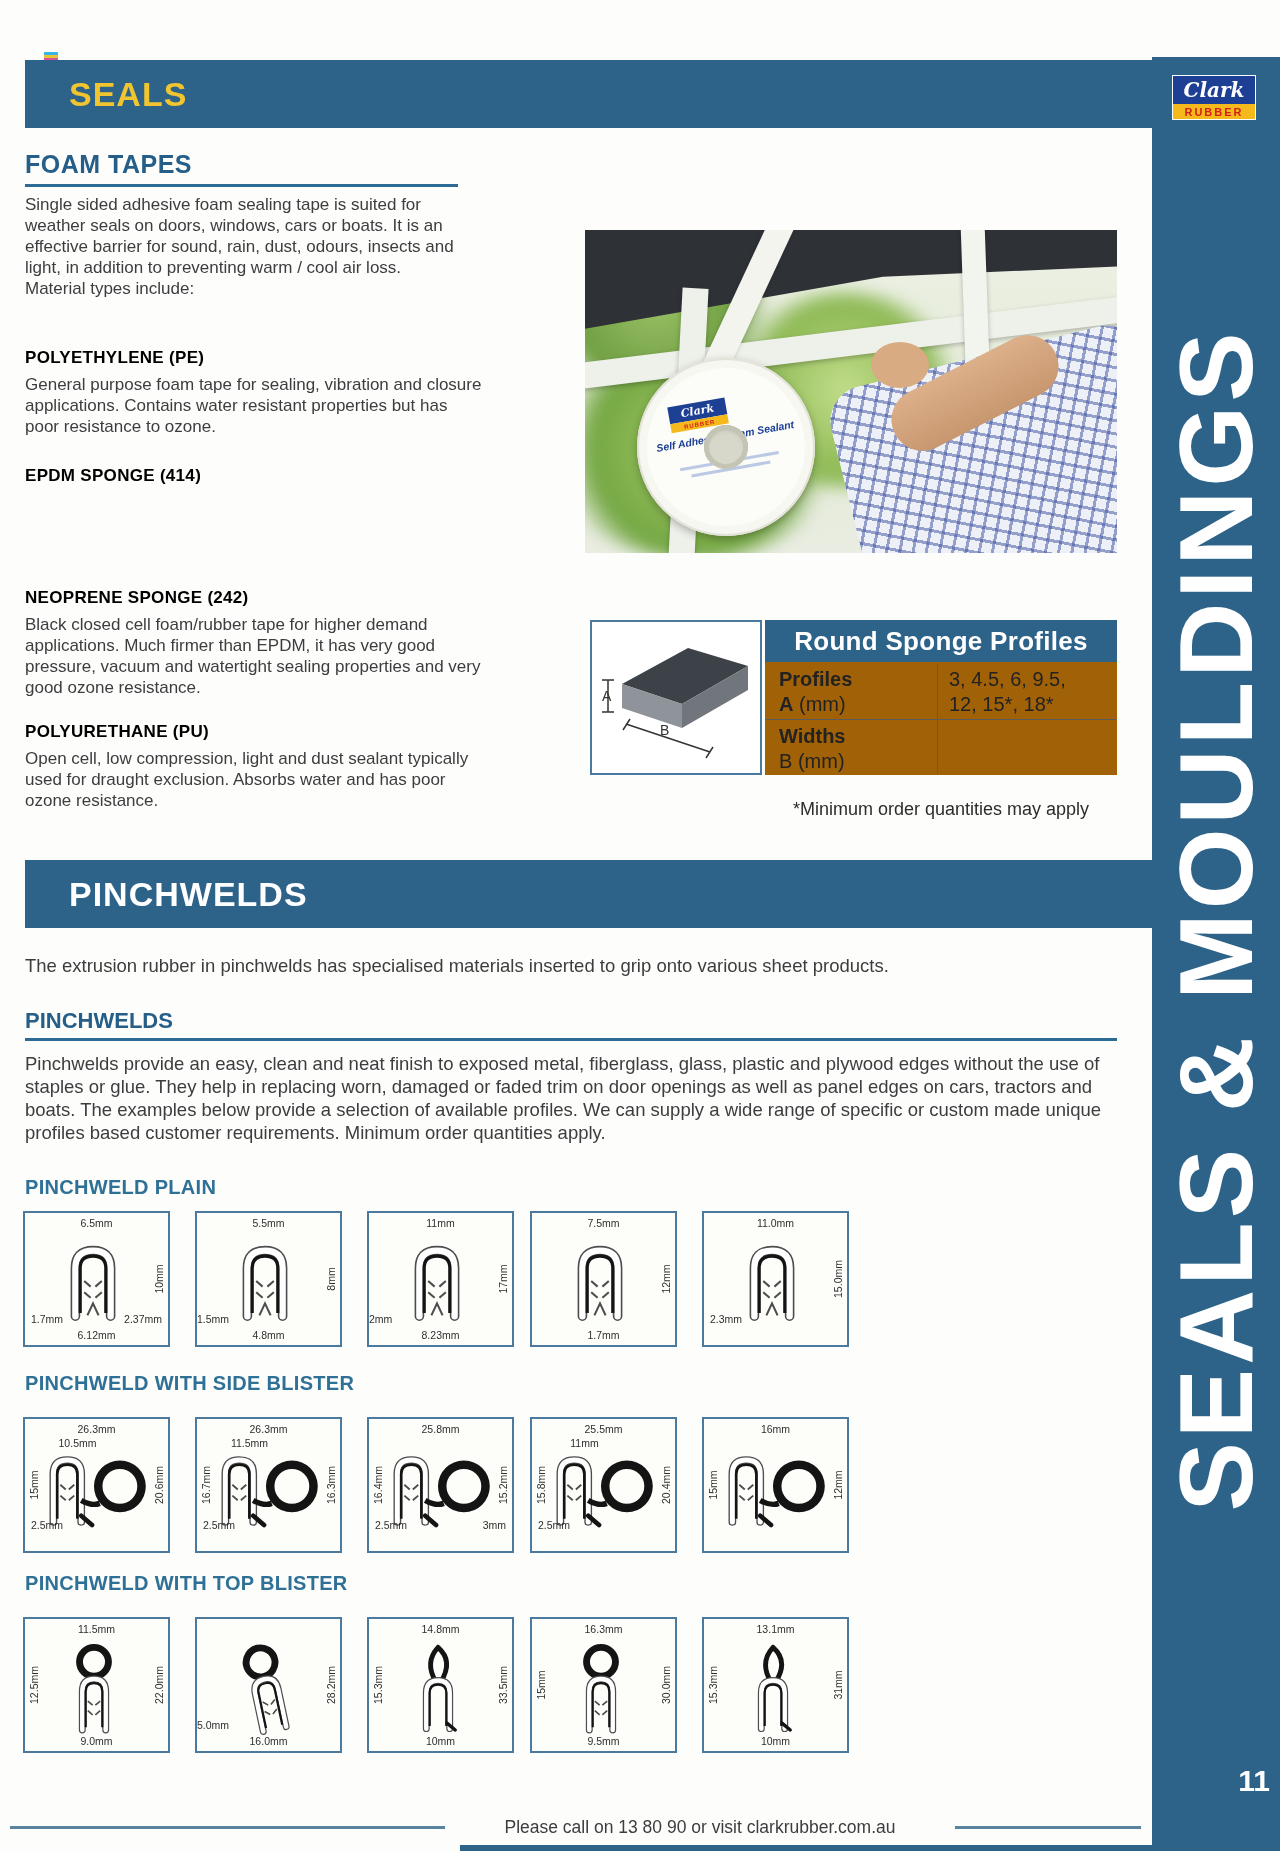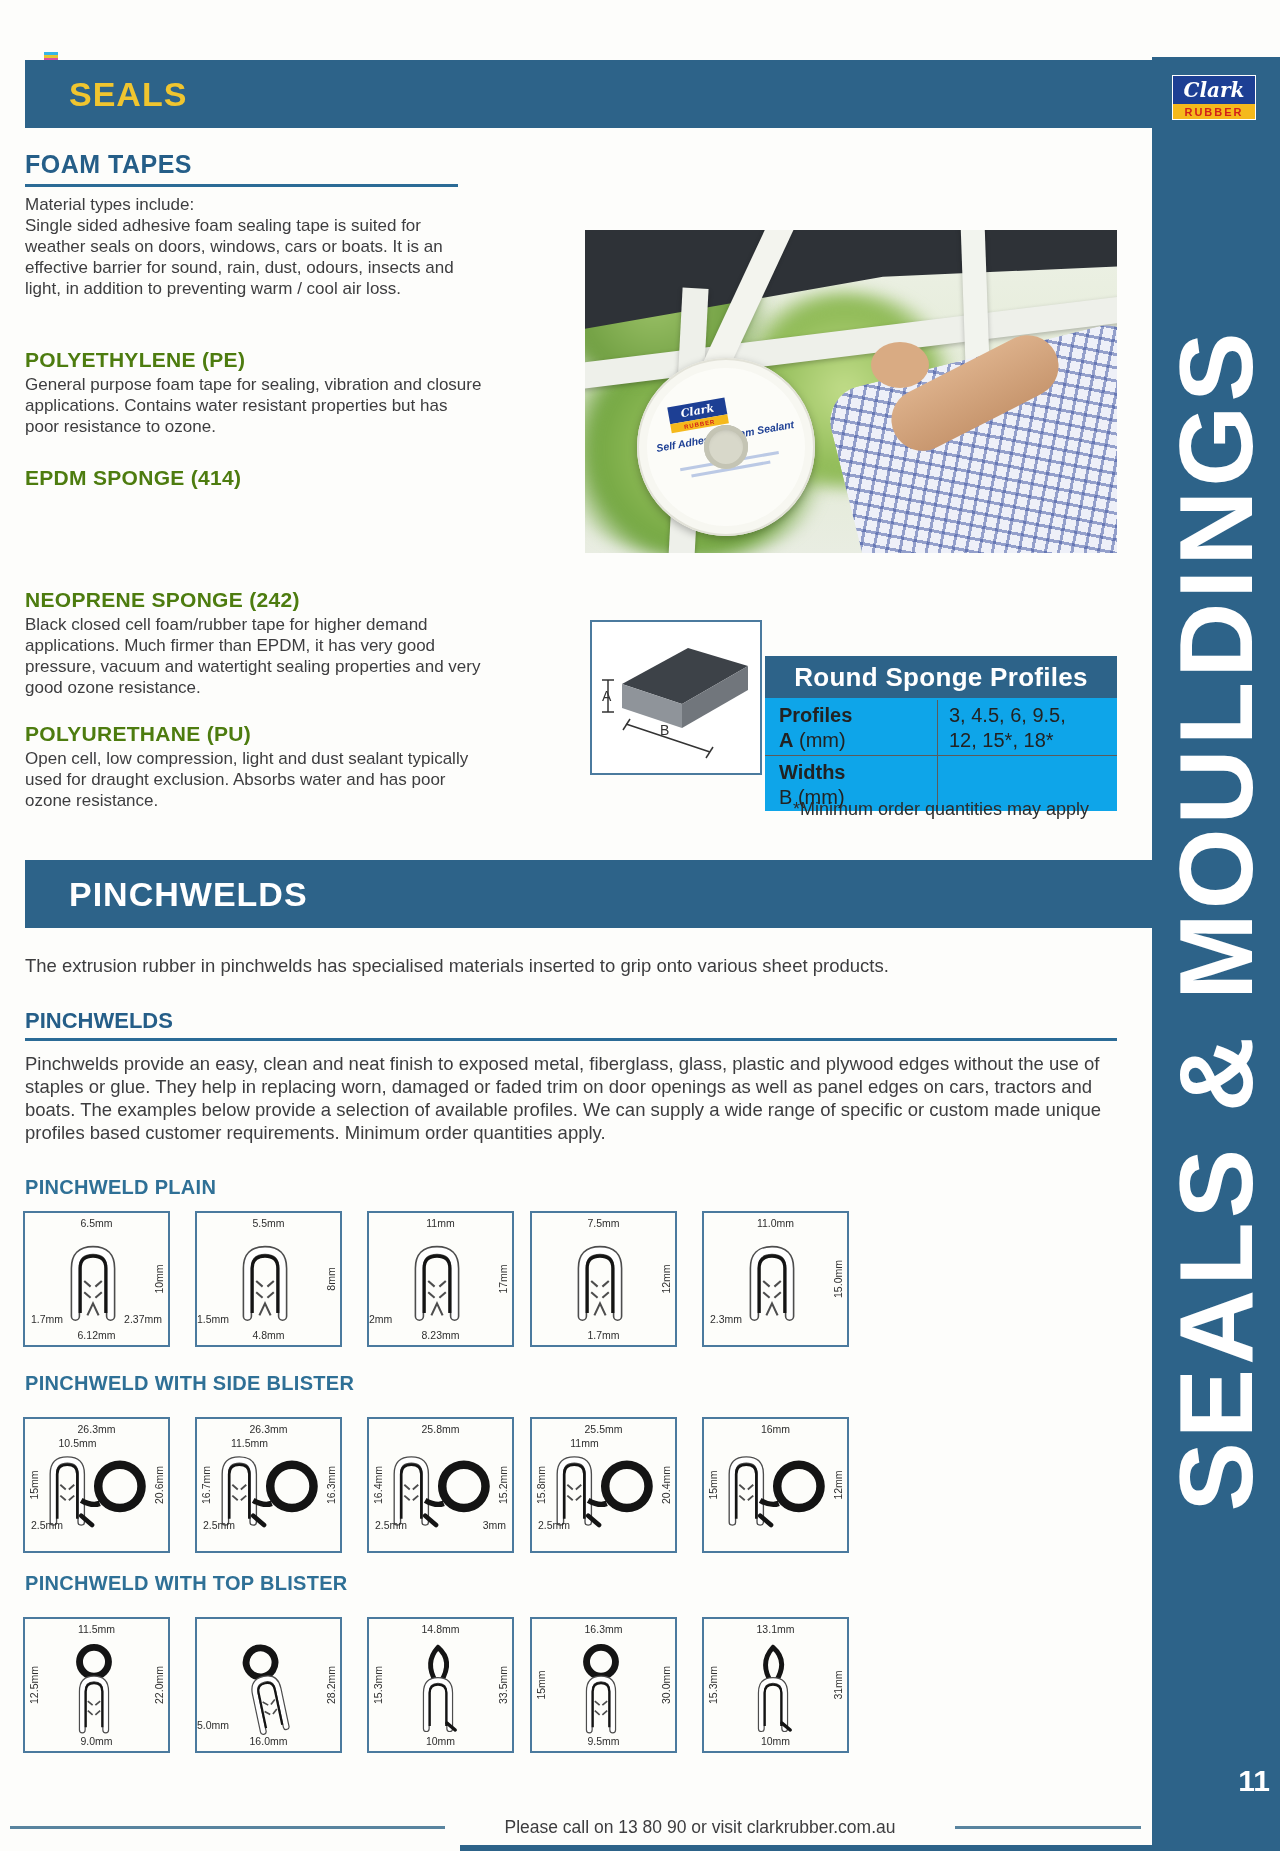--- a/index.html
+++ b/index.html
@@ -32,21 +32,21 @@
      color:var(--logo-red); font-weight:bold; font-size:11px; letter-spacing:2px; border:1px solid #fff; border-top:none;}
   .vtext{left:516px; top:865px; width:1400px; height:110px; line-height:110px; text-align:center;
      transform:rotate(-90deg); transform-origin:50% 50%; color:#fff; font-weight:bold; font-size:104px; letter-spacing:4px; white-space:nowrap;}
   .pagenum{left:1200px; top:1764px; width:70px; text-align:right; color:#fff; font-size:30px; font-weight:bold;}
 
   
   .h-foam{left:25px; top:150px; font-size:25px; font-weight:bold; color:#255e88; letter-spacing:.5px;}
   .foam-underline{left:25px; top:184px; width:433px; height:3px; background:var(--hblue);}
   .col-text{left:25px; width:458px; font-size:17px; line-height:21px; color:var(--text);}
   .foam-intro{top:194px;}
-  .sec-head{left:25px; font-size:21px; font-weight:bold; color:#4d7c0f; letter-spacing:.3px;}
+  .sec-head{left:25px; font-size:17px; font-weight:bold; color:#000000; letter-spacing:.3px;}
   .sh0{top:348px;} .sb0{top:374px;}
   .sh1{top:466px;} .sb1{top:492px;}
   .sh2{top:588px;} .sb2{top:614px;}
   .sh3{top:722px;} .sb3{top:748px;}
 
   
   .photo{left:585px; top:230px; width:532px; height:323px; overflow:hidden; background:linear-gradient(180deg,#edf1e6 0%, #e2ead4 60%, #e9ede2 100%);}
   .ph-leaf{border-radius:50%; filter:blur(7px);}
   .lf1{left:-40px; top:110px; width:300px; height:220px; background:radial-gradient(circle,#a6cc67 0%,#74a743 55%, rgba(116,167,67,0) 72%);}
   .lf2{left:140px; top:60px; width:240px; height:200px; background:radial-gradient(circle,#c2dd8a 0%,#8db954 55%, rgba(141,185,84,0) 72%);}
@@ -74,21 +74,21 @@
       color:var(--logo-red); font-weight:bold; font-size:6px; letter-spacing:1px;}
   .roll-label-text{position:absolute; left:10px; top:62px; width:140px; text-align:center;
       color:#1d3f94; font-weight:bold; font-style:italic; font-size:10.5px; line-height:12px;}
   .roll-lines{position:absolute; left:30px; top:92px; width:100px; height:3px; background:#8fa7d8; opacity:.6;}
   .roll-lines2{top:100px; width:80px; left:40px;}
   .ph-hole{position:absolute; left:67px; top:67px; width:44px; height:44px; border-radius:50%;
       background:#d8d8ca; box-shadow:inset 0 0 0 5px #c4c4b4, inset 0 3px 6px rgba(0,0,0,.25);}
 
   
   .sponge-box{left:590px; top:620px; width:172px; height:155px; background:#fff; border:2px solid var(--border);}
-  .sponge-table{left:765px; top:656px; width:352px; height:155px; background:#0ea5e9;}
+  .sponge-table{left:765px; top:620px; width:352px; height:155px; background:#a16207;}
   .st-head{height:42px; background:var(--blue); color:#fff; font-weight:bold; font-size:26px;
       display:flex; align-items:center; justify-content:center; letter-spacing:.3px;}
   .st-body{position:relative; height:113px;}
   .st-vline{position:absolute; left:172px; top:2px; bottom:2px; width:1px; background:#5b5b5b;}
   .st-hline{position:absolute; left:0; right:0; top:57px; height:1px; background:#5b5b5b;}
   .st-cell{position:absolute; font-size:20px; line-height:25px; color:#222;}
   .st-l1{left:14px; top:5px; width:150px;}
   .st-l2{left:14px; top:62px; width:150px;}
   .st-v1{left:184px; top:5px; width:160px; white-space:pre-line;}
   .st-v2{left:184px; top:62px; width:160px; white-space:pre-line;}
@@ -141,22 +141,22 @@
       <div style="background:#222"></div>
   </div>
 
   <div class="abs bar bar-seals">
     <span class="bar-title">SEALS</span>
   </div>
 
   <div class="abs h-foam">FOAM TAPES</div>
   <div class="abs foam-underline"></div>
   <div class="abs col-text foam-intro">
+    <p>Single sided adhesive foam sealing tape is suited for weather seals on doors, windows, cars or boats. It is an effective barrier for sound, rain, dust, odours, insects and light, in addition to preventing warm / cool air loss.</p>
     <p>Material types include:</p>
-    <p>Single sided adhesive foam sealing tape is suited for weather seals on doors, windows, cars or boats. It is an effective barrier for sound, rain, dust, odours, insects and light, in addition to preventing warm / cool air loss.</p>
   </div>
 
   <div class="abs sec-head sh0">POLYETHYLENE (PE)</div>
   <div class="abs col-text sb0">General purpose foam tape for sealing, vibration and closure applications. Contains water resistant properties but has poor resistance to ozone.</div>
   <div class="abs sec-head sh1">EPDM SPONGE (414)</div>
   <div class="abs sec-head sh2">NEOPRENE SPONGE (242)</div>
   <div class="abs col-text sb2">Black closed cell foam/rubber tape for higher demand applications. Much firmer than EPDM, it has very good pressure, vacuum and watertight sealing properties and very good ozone resistance.</div>
   <div class="abs sec-head sh3">POLYURETHANE (PU)</div>
   <div class="abs col-text sb3">Open cell, low compression, light and dust sealant typically used for draught exclusion. Absorbs water and has poor ozone resistance.</div>
 

